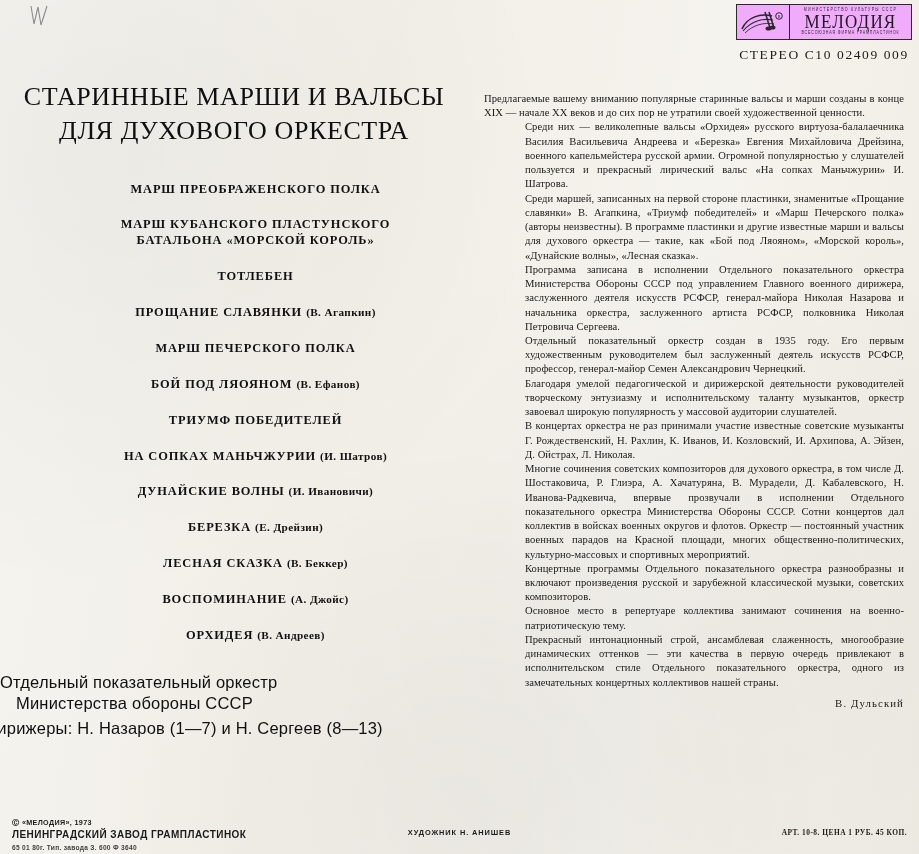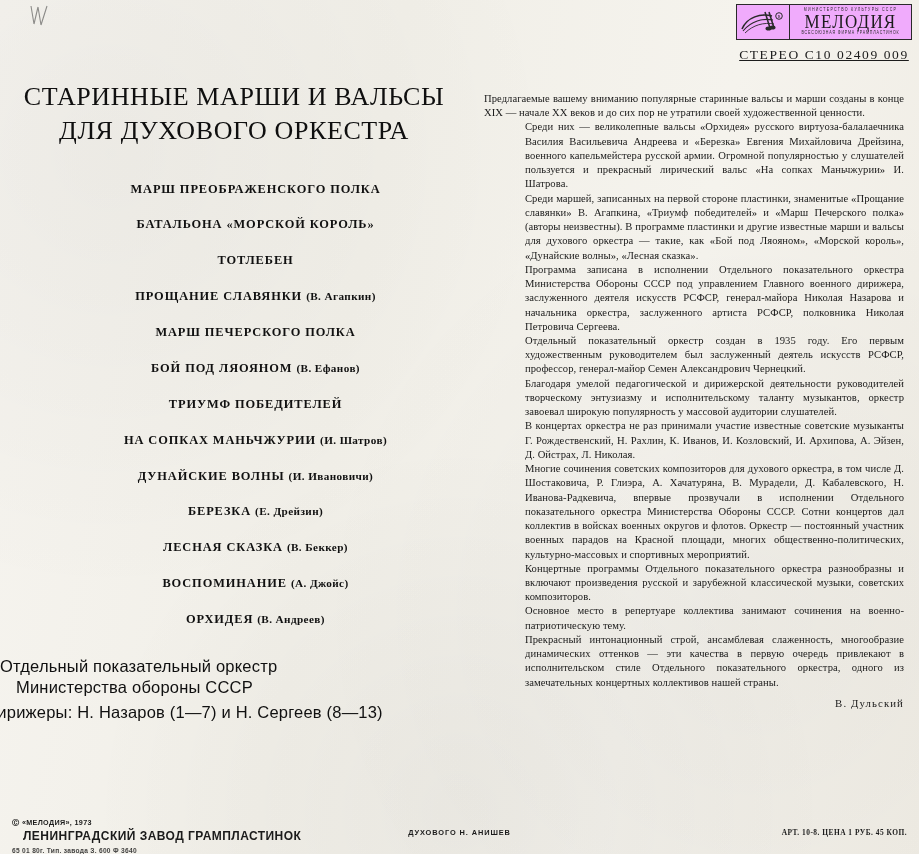--- a/index.html
+++ b/index.html
@@ -54,21 +54,21 @@
     transform:scaleY(1.05);
   }
   .logo-bottom{
     font-family:"Liberation Sans", sans-serif;
     font-size:3.6px; letter-spacing:.85px; color:#2d2d2d;
     line-height:1; white-space:nowrap; transform:scaleY(1.25);
   }
   .catalog{
     margin-top:7px;
     font-family:"Liberation Serif", serif;
-    font-size:13.5px; letter-spacing:1.6px; color:#1c1c1c; white-space:nowrap;text-decoration:underline;
+    font-size:13.5px; letter-spacing:1.6px; color:#1c1c1c; white-space:nowrap;
   }
 
   
   .corner-mark{position:absolute; left:28px; top:4px; opacity:.55;}
 
   
   .left-col{position:absolute; left:0; top:80px; width:468px;}
   .album-title{
     font-family:"Liberation Serif", serif;
     font-size:26px; line-height:1.30; letter-spacing:.6px;
@@ -122,21 +122,21 @@
   .footer{
     position:absolute; left:0; right:0; bottom:0; height:48px;
   }
   .footer .fl{
     position:absolute; left:12px; top:12px;
     font-family:"Liberation Sans", sans-serif;
     font-weight:bold;
     color:#1b1b1b;
   }
   .footer .fl .l1{font-size:7.2px; letter-spacing:.35px; line-height:1.45;}
-  .footer .fl .l2{font-size:12px; letter-spacing:.45px; line-height:1.45;margin-left:11px;}
+  .footer .fl .l2{font-size:10px; letter-spacing:.45px; line-height:1.45;}
   .footer .fl .l3{font-size:6.6px; letter-spacing:.3px; line-height:1.5; opacity:.85;}
   .footer .fc{
     position:absolute; left:0; right:0; top:22px; text-align:center;
     font-family:"Liberation Sans", sans-serif; font-weight:bold;
     font-size:7.4px; letter-spacing:.9px; color:#1b1b1b;
   }
   .footer .fr{
     position:absolute; right:12px; top:22px;
     font-family:Liberation Serif, serif; font-weight:bold;
     font-size:7.4px; letter-spacing:.5px; color:#1b1b1b; white-space:nowrap;
@@ -185,20 +185,21 @@
       <span class="ln">СТАРИННЫЕ МАРШИ И ВАЛЬСЫ</span>
       <span class="ln">ДЛЯ ДУХОВОГО ОРКЕСТРА</span>
     </div>
 
     <div class="tracklist">
       <div class="track">
         <span>МАРШ ПРЕОБРАЖЕНСКОГО ПОЛКА</span>
         <span class="composer"></span>
       </div>
       <div class="track">
+        <span>МАРШ КУБАНСКОГО ПЛАСТУНСКОГО</span>
         <span class="sub">БАТАЛЬОНА «МОРСКОЙ КОРОЛЬ»</span>
       </div>
       <div class="track">
         <span>ТОТЛЕБЕН</span>
       </div>
       <div class="track">
         <span>ПРОЩАНИЕ СЛАВЯНКИ</span>
         <span class="composer">(В. Агапкин)</span>
       </div>
       <div class="track">
@@ -259,17 +260,17 @@
     <p>Прекрасный интонационный строй, ансамблевая слаженность, многообразие динамических оттенков — эти качества в первую очередь привлекают в исполнительском стиле Отдельного показательного оркестра, одного из замечательных концертных коллективов нашей страны.</p>
     <div class="signature">В. Дульский</div>
   </div>
 
   <div class="footer">
     <div class="fl">
       <div class="l1">Ⓒ «МЕЛОДИЯ», 1973</div>
       <div class="l2">ЛЕНИНГРАДСКИЙ ЗАВОД ГРАМПЛАСТИНОК</div>
       <div class="l3">65 01 80г. Тип. завода З. 600  Ф 3640</div>
     </div>
-    <div class="fc">ДУХОВОГО Н. АНИШЕВ</div>
+    <div class="fc">ХУДОЖНИК Н. АНИШЕВ</div>
     <div class="fr">АРТ. 10-8. ЦЕНА 1 РУБ. 45 КОП.</div>
   </div>
 
 </div>
 
 </body></html>

